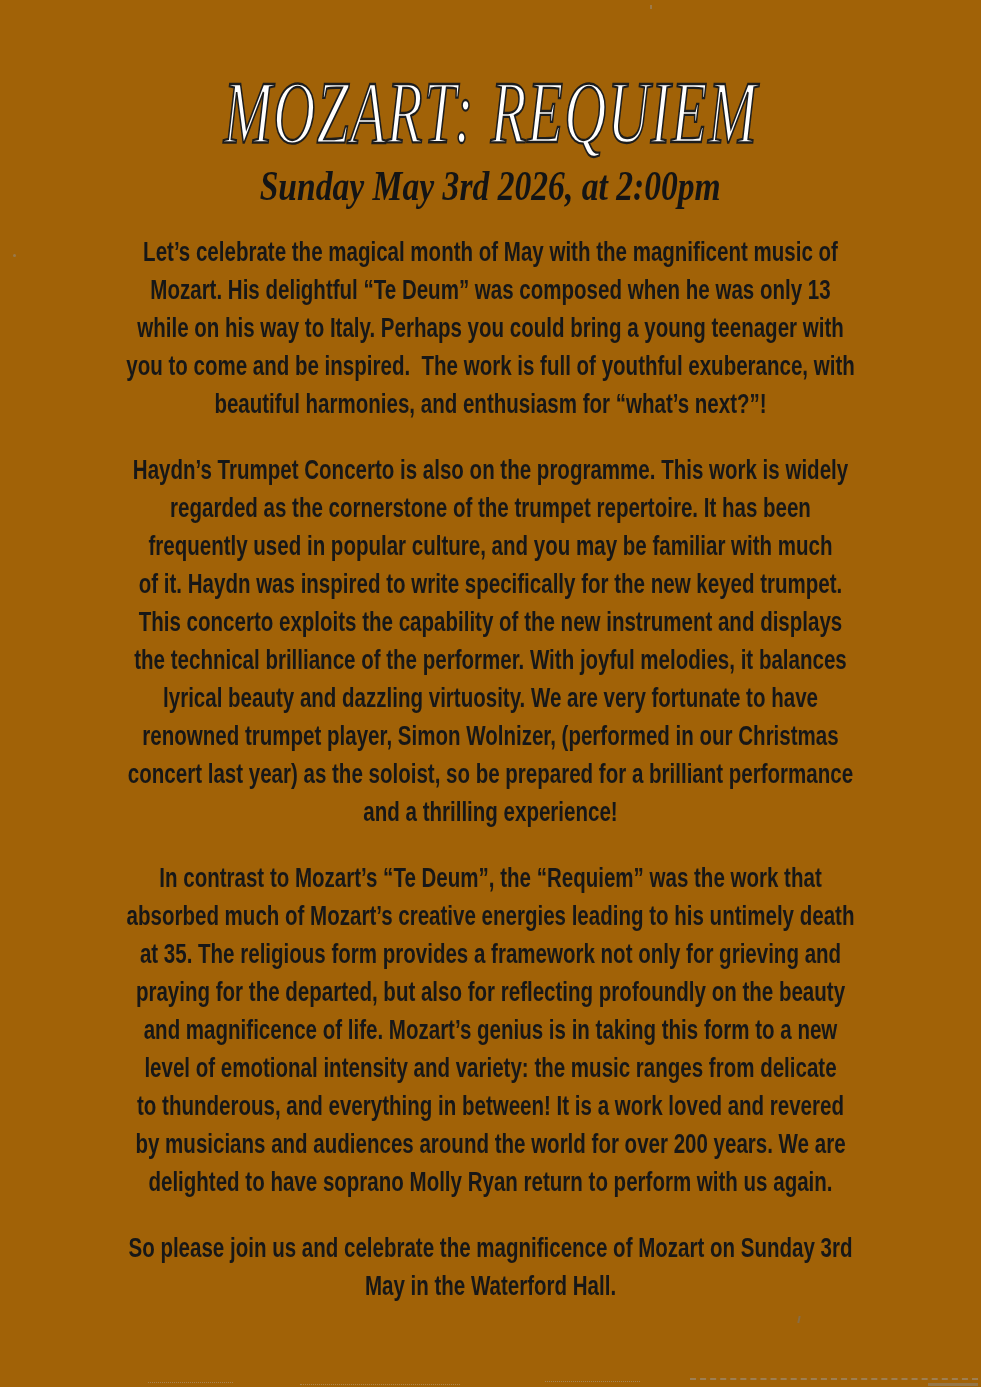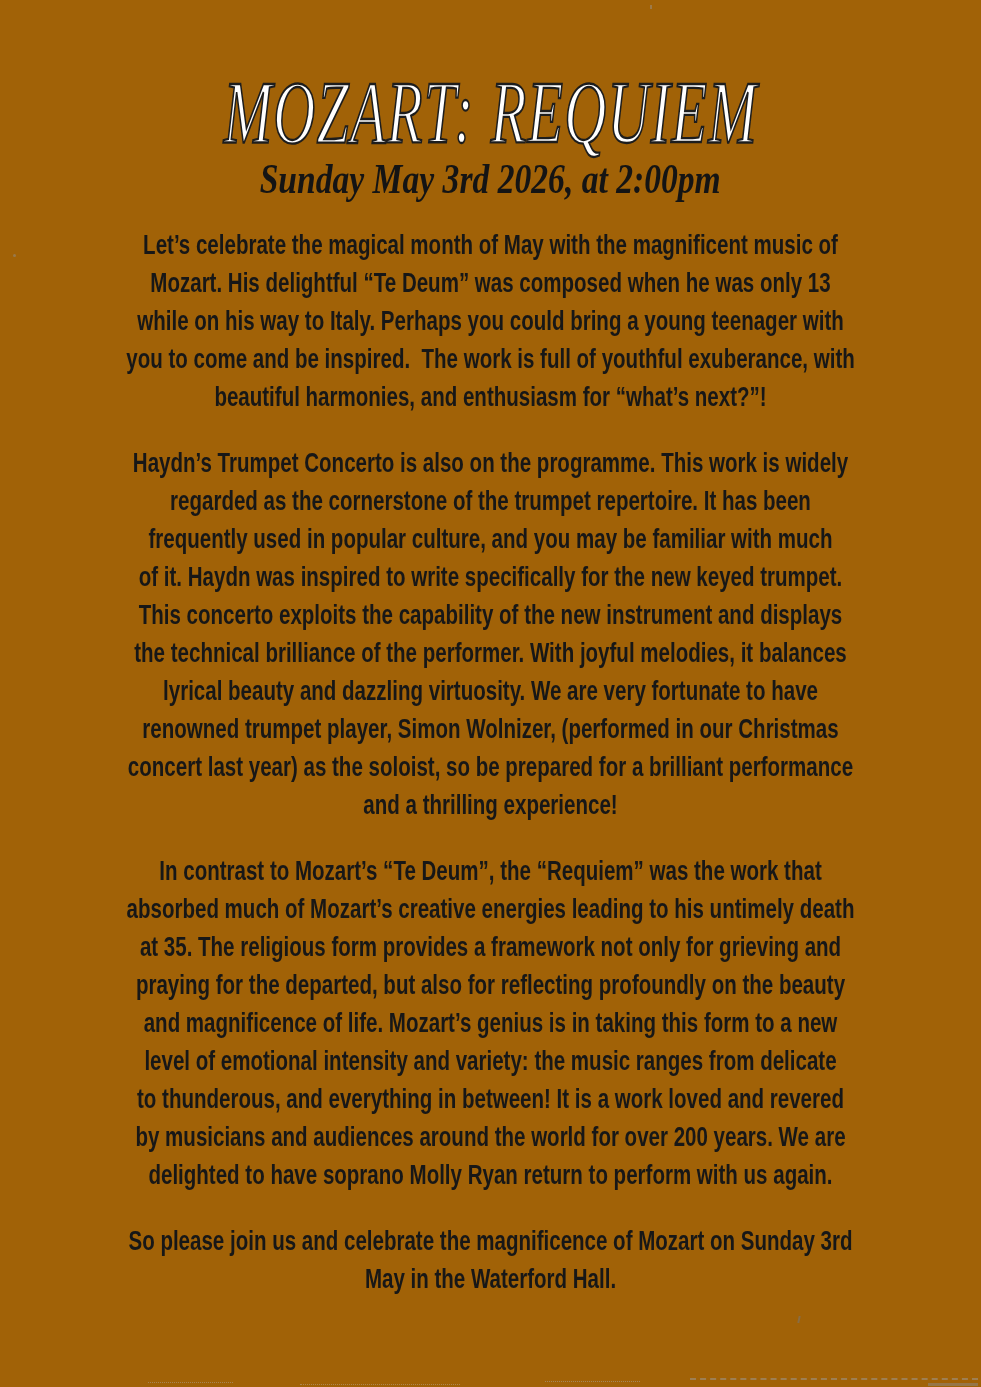--- a/index.html
+++ b/index.html
@@ -30,21 +30,21 @@
     letter-spacing: 2px;
     color: #1d1d1d;
     white-space: nowrap;
   }
   @supports (-webkit-text-stroke: 2px #000) {
     .title {
       color: #ffffff;
       -webkit-text-stroke: 2.3px #1d1d1d;
     }
   }
-  .subtitle-wrap { margin-top: 1px; }
+  .subtitle-wrap { margin-top: 8px; }
   .subtitle {
     display: inline-block;
     transform: scaleX(0.8);
     transform-origin: 50% 50%;
     font-family: "Liberation Serif", serif;
     font-style: italic;
     font-weight: 700;
     font-size: 42px;
     line-height: 46px;
     color: #141414;

